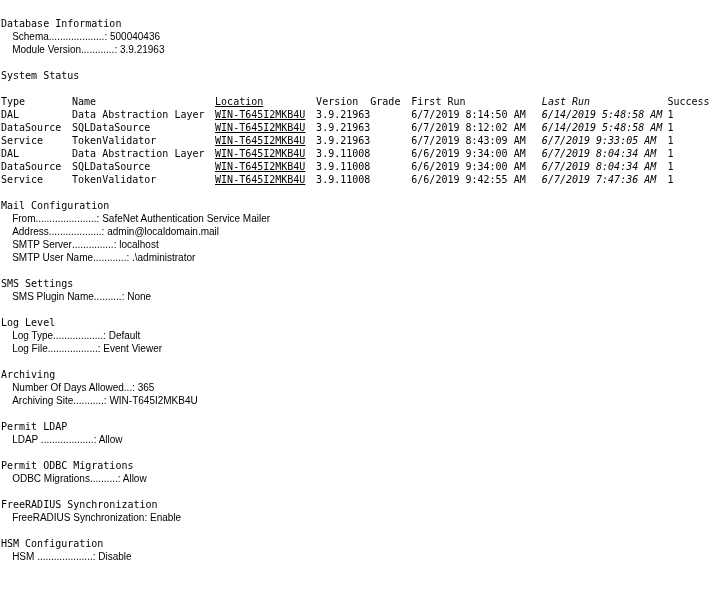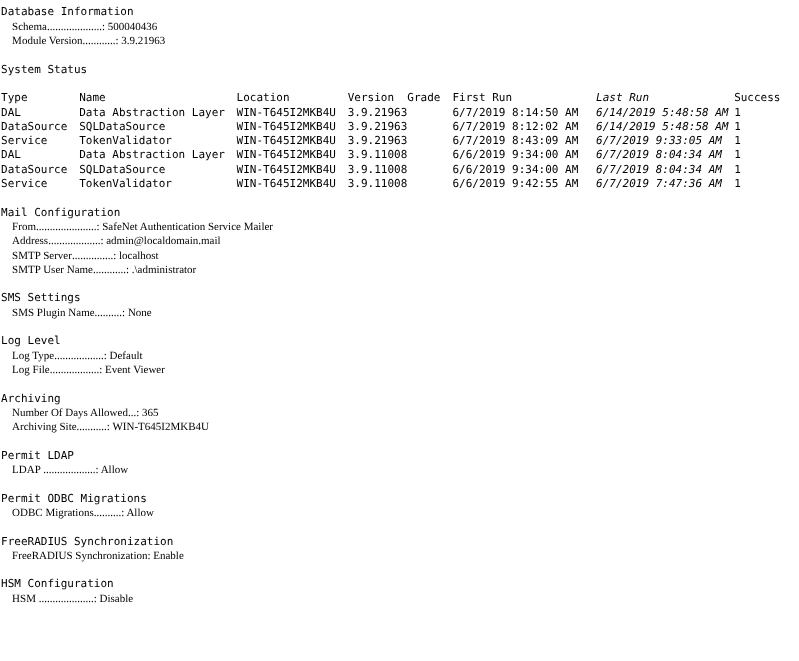--- a/index.html
+++ b/index.html
@@ -12,31 +12,31 @@
     width: 726px;
     height: 601px;
     overflow: hidden;
     font-family: "DejaVu Sans Mono", "Liberation Mono", monospace;
     font-size: 10px;
     line-height: 13px;
     color: #000000;
     -webkit-font-smoothing: none;
   }
   #report {
-    padding: 5px 0 0 1px;
+    padding: 17px 0 0 1px;
     white-space: pre;
     font-family: "DejaVu Sans Mono", "Liberation Mono", monospace;
     font-size: 10px;
     line-height: 13px;
     letter-spacing: 0px;
   }
   .line {
     white-space: pre;
     height: 13px;
-    font-family: Liberation Serif, serif;
+    font-family: Liberation Sans, sans-serif;
   }
   .section-title {
     white-space: pre;
     height: 13px;
   }
   .blank {
     height: 13px;
     white-space: pre;
   }
   .tbl {
@@ -52,21 +52,21 @@
     margin: 0;
     text-align: left;
     font-weight: normal;
     white-space: pre;
     height: 13px;
     vertical-align: top;
     overflow: hidden;
   }
   .c-type     { width: 72px; }
   .c-name     { width: 144px; }
-  .c-location { width: 102px; }
+  .c-location { width: 102px; text-decoration: underline; }
   .c-version  { width: 48px; }
   .c-grade    { width: 42px; }
   .c-first    { width: 132px; }
   .c-last     { width: 126px; font-style: italic; }
   .c-success  { width: 60px; }
   .kv-key { display: inline-block; }
 </style>
 </head>
 <body>
 

